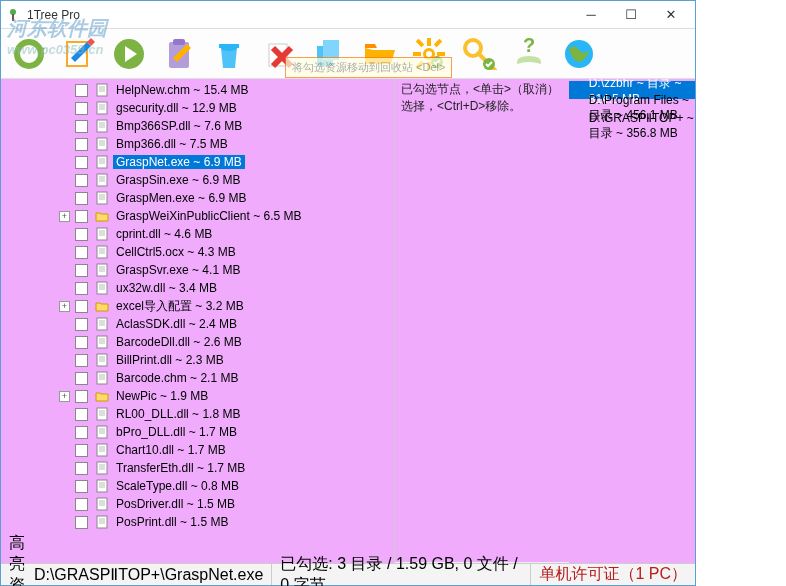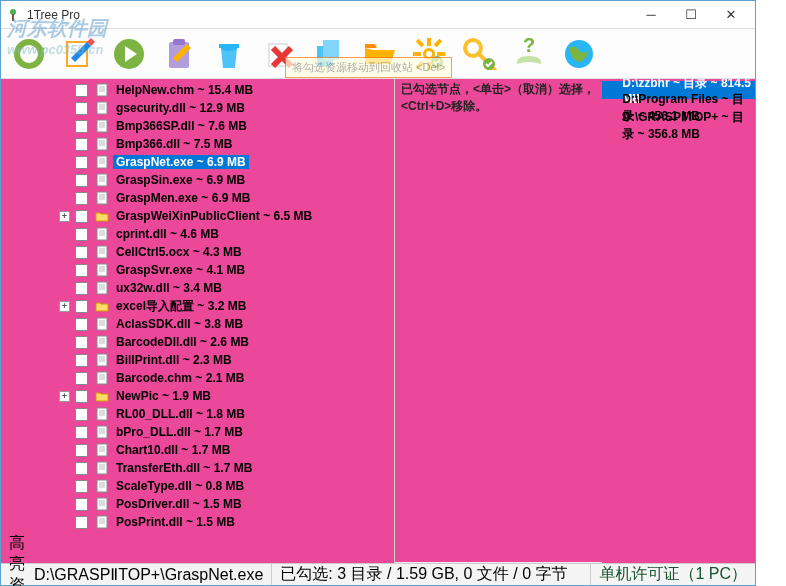--- a/index.html
+++ b/index.html
@@ -1,46 +1,46 @@
 <!DOCTYPE html>
 <html><head>
 <meta charset="utf-8">
 <style>
 * { margin: 0; padding: 0; box-sizing: border-box; font-family: "Microsoft YaHei", "Segoe UI", Tahoma, sans-serif; }
 html, body { width: 786px; height: 586px; overflow: hidden; background: #fff; }
-.window { width: 756px; height: 586px; border: 1px solid #5aa0d0; display: flex; flex-direction: column; background: #fff; position: relative; }
+.window { width: 696px; height: 586px; border: 1px solid #5aa0d0; display: flex; flex-direction: column; background: #fff; position: relative; }
 .titlebar { height: 28px; display: flex; align-items: center; padding: 0 4px; border-bottom: 1px solid #ddd; background: #fff; }
 .titlebar .app-icon { width: 16px; height: 16px; margin-right: 6px; }
 .titlebar .title { font-size: 12px; color: #333; flex: 1; }
 .winbtns { display: flex; }
 .winbtn { width: 40px; height: 24px; display: flex; align-items: center; justify-content: center; font-size: 13px; color: #333; }
 .toolbar { height: 50px; display: flex; align-items: center; padding: 2px 6px; gap: 6px; border-bottom: 1px solid #e0e0e0; background: #fdfdfd; position: relative; }
 .tbtn { width: 44px; height: 44px; display: flex; align-items: center; justify-content: center; border-radius: 2px; }
 .tbtn svg { width: 36px; height: 36px; }
 .tooltip { position: absolute; top: 56px; left: 284px; font-size: 11px; background: #ffffe1; border: 1px solid #f97316; padding: 2px 6px; opacity: 0.7; color: #888;}
 .content { flex: 1; display: flex; overflow: hidden; }
-.pane { overflow: auto; background: #ec4899; font-weight: bold; }
+.pane { overflow: auto; background: #f0abfc; }
 .pane-left { width: 394px; border-right: 1px solid #ccc; }
 .pane-right { flex: 1; display: flex; flex-direction: row; }
 .right-header { font-size: 12px; padding: 2px 6px; color: #222; border-bottom: 1px solid #eee; }
 .tree { padding: 2px 0; }
 .tree-item { display: flex; align-items: center; height: 18px; font-size: 12px; padding-left: 72px; position: relative; white-space: nowrap; }
 .tree-item .toggle { position: absolute; left: 58px; width: 11px; height: 11px; border: 1px solid #999; display: flex; align-items: center; justify-content: center; font-size: 9px; line-height: 9px; color: #555; background: #fff; }
 .tree-item .chk { position: absolute; left: 74px; width: 13px; height: 13px; border: 1px solid #888; background: #fff; }
 .tree-item .ico { width: 14px; height: 14px; margin: 0 4px 0 22px; flex-shrink: 0; }
 .tree-item .label { padding: 0 3px; }
 .tree-item.selected .label { background: #0078d7; color: #fff; }
 .tree-item.file .ico rect.body { fill: #fff; }
 .right-list { padding: 2px 0; }
 .right-item { font-size: 12px; height: 18px; display: flex; align-items: center; padding-left: 20px; color: #000; }
 .right-item.selected { background: #0078d7; color: #fff; }
 .statusbar { height: 22px; border-top: 1px solid #ccc; display: flex; align-items: center; font-size: 16px; background: #f4f4f4; }
 .statusbar .seg { padding: 0 8px; border-right: 1px solid #ccc; height: 100%; display: flex; align-items: center; }
 .statusbar .seg.grow { flex: 1; }
-.statusbar .seg.right { border-right: none; color: #14532d; }
+.statusbar .seg.right { border-right: none; color: #b91c1c; }
 .watermark { position: absolute; top: 14px; left: 6px; opacity: 0.5; pointer-events: none; font-size: 20px; font-weight: bold; color: #5b9bc9; font-style: italic; }
 .watermark small { display:block; font-size:13px; color:#8bb; }
 
 .pane-left::-webkit-scrollbar { width: 16px; }
 .pane-left::-webkit-scrollbar-track { background: #f0f0f0; }
 .pane-left::-webkit-scrollbar-thumb { background: #c0c0c0; }
 </style>
 </head>
 <body>
 
@@ -283,21 +283,21 @@
             <span class="label">excel导入配置 ~ 3.2 MB</span>
           </div>
           <div class="tree-item file">
             <span class="chk"></span>
             <svg class="ico" viewBox="0 0 14 14">
               <rect class="body" x="2" y="1" width="10" height="12" fill="#fff" stroke="#888"></rect>
               <line x1="4" y1="4" x2="10" y2="4" stroke="#bbb"></line>
               <line x1="4" y1="6" x2="10" y2="6" stroke="#bbb"></line>
               <line x1="4" y1="8" x2="10" y2="8" stroke="#bbb"></line>
             </svg>
-            <span class="label">AclasSDK.dll ~ 3.8 MB</span>
+            <span class="label">AclasSDK.dll ~ 2.4 MB</span>
           </div>
           <div class="tree-item file">
             <span class="chk"></span>
             <svg class="ico" viewBox="0 0 14 14">
               <rect class="body" x="2" y="1" width="10" height="12" fill="#fff" stroke="#888"></rect>
               <line x1="4" y1="4" x2="10" y2="4" stroke="#bbb"></line>
               <line x1="4" y1="6" x2="10" y2="6" stroke="#bbb"></line>
               <line x1="4" y1="8" x2="10" y2="8" stroke="#bbb"></line>
             </svg>
             <span class="label">BarcodeDll.dll ~ 2.6 MB</span>

